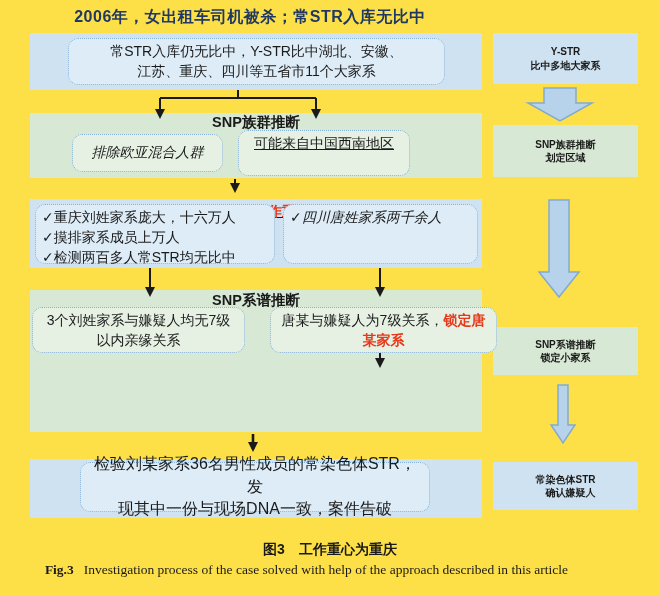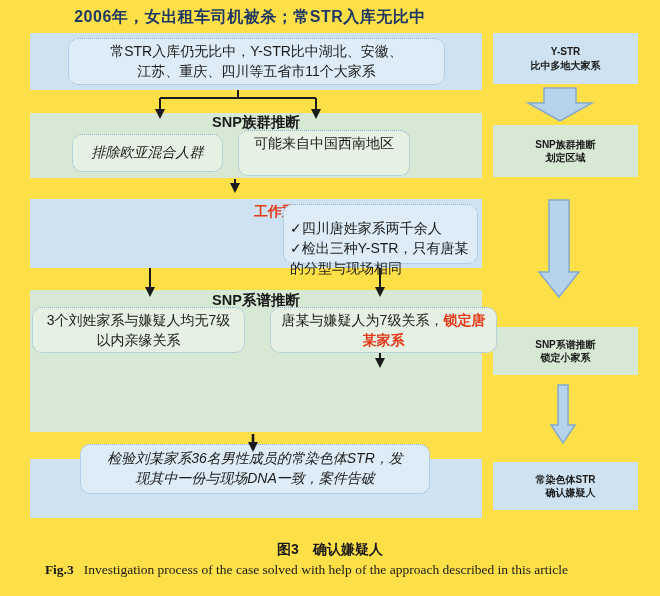--- a/index.html
+++ b/index.html
@@ -46,40 +46,44 @@
 
   <div class="page-title">2006年，女出租车司机被杀；常STR入库无比中</div>
 
   <div class="sec blue" style="top:33px;height:57px;"></div>
   <div class="dbox bluefill cen pre" style="left:68px;top:38px;width:377px;height:47px;">常STR入库仍无比中，Y-STR比中湖北、安徽、
 江苏、重庆、四川等五省市11个大家系</div>
 
   <div class="sec green" style="top:113px;height:65px;"></div>
   <div class="sec-title" style="left:30px;top:113px;width:452px;">SNP族群推断</div>
   <div class="dbox greenfill cen" style="left:72px;top:134px;width:151px;height:38px;font-style:italic;">排除欧亚混合人群</div>
-  <div class="dbox greenfill" style="left:238px;top:130px;width:172px;height:46px;text-align:center;padding:3px 4px;">
+  <div class="dbox greenfill" style="left:238px;top:130px;width:172px;height:46px;text-align:center;padding:3px 4px;text-decoration:underline;">
     <div>可能来自中国西南地区</div>
     <div class="red">工作重心为重庆、四川</div>
   </div>
 
   <div class="sec blue" style="top:199px;height:69px;"></div>
-  <div class="dbox bluefill" style="left:283px;top:204px;width:195px;height:60px;padding:14px 6px;">
+  <div class="dbox bluefill" style="left:35px;top:204px;width:240px;height:60px;padding:3px 6px;">
+    <div>✓重庆刘姓家系庞大，十六万人</div>
+    <div>✓摸排家系成员上万人</div>
+    <div>✓检测两百多人常STR均无比中</div>
+  </div>
+  <div class="dbox bluefill" style="left:283px;top:204px;width:195px;height:60px;padding:3px 6px;font-style:italic;">
     <div>✓四川唐姓家系两千余人</div>
-    <div>✓检出三种Y-STR，只有唐某的分型与现场相同</div>
   </div>
 
   <div class="sec green" style="top:290px;height:142px;"></div>
   <div class="sec-title" style="left:30px;top:291px;width:452px;">SNP系谱推断</div>
   <div class="dbox greenfill" style="left:32px;top:307px;width:213px;height:46px;">3个刘姓家系与嫌疑人均无7级以内亲缘关系</div>
   <div class="dbox greenfill" style="left:270px;top:307px;width:227px;height:46px;">
     <span>唐某与嫌疑人为7级关系，</span><span class="red">锁定唐某家系</span>
   </div>
 
   <div class="sec blue" style="top:459px;height:59px;"></div>
-  <div class="dbox bluefill cen pre" style="left:80px;top:444px;width:350px;height:50px;font-size:14px;font-style:italic;">检验刘某家系36名男性成员的常染色体STR，发
+  <div class="dbox bluefill cen pre" style="left:80px;top:462px;width:350px;height:50px;font-size:16px;">检验刘某家系36名男性成员的常染色体STR，发
 现其中一份与现场DNA一致，案件告破</div>
 
   <div class="rbox blue" style="top:33px;height:51px;">Y-STR
 比中多地大家系</div>
   <div class="rbox green" style="top:125px;height:52px;">SNP族群推断
 划定区域</div>
   <div class="rbox green" style="top:327px;height:48px;">SNP系谱推断
 锁定小家系</div>
   <div class="rbox blue" style="top:462px;height:48px;text-align:right;">常染色体STR
 确认嫌疑人</div>
@@ -100,18 +104,18 @@
       <path d="M380,353 V365" marker-end="url(#ah)"></path>
       <path d="M253,434 V449" stroke-width="2.6" marker-end="url(#ah)"></path>
     </g>
     <g fill="#b7d2eb" stroke="#82aacf" stroke-width="1.5">
       <path d="M544,88 L576,88 L576,103 L592,103 L560,121 L528,103 L544,103 Z"></path>
       <path d="M549,200 H569 V272 H579 L559,297 L539,272 H549 Z"></path>
       <path d="M558,385 H568 V425 H575 L563,443 L551,425 H558 Z"></path>
     </g>
   </svg>
 
-  <div class="caption-zh">图3　确认嫌疑人</div>
+  <div class="caption-zh">图3　工作重心为重庆</div>
   <div class="caption-en">
     <span class="fig-label">Fig.3</span><span>Investigation process of the case solved with help of the approach described in this article</span>
   </div>
 
 </div>
 
 </body></html>

